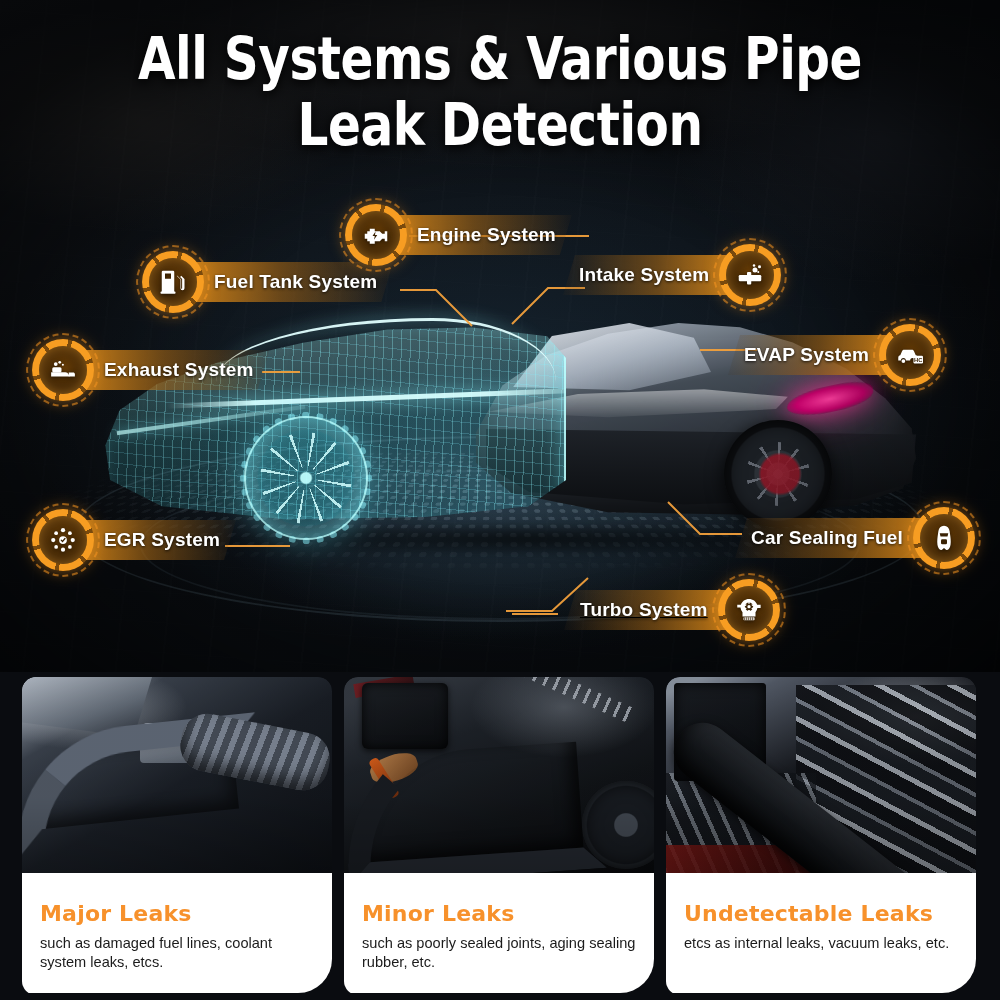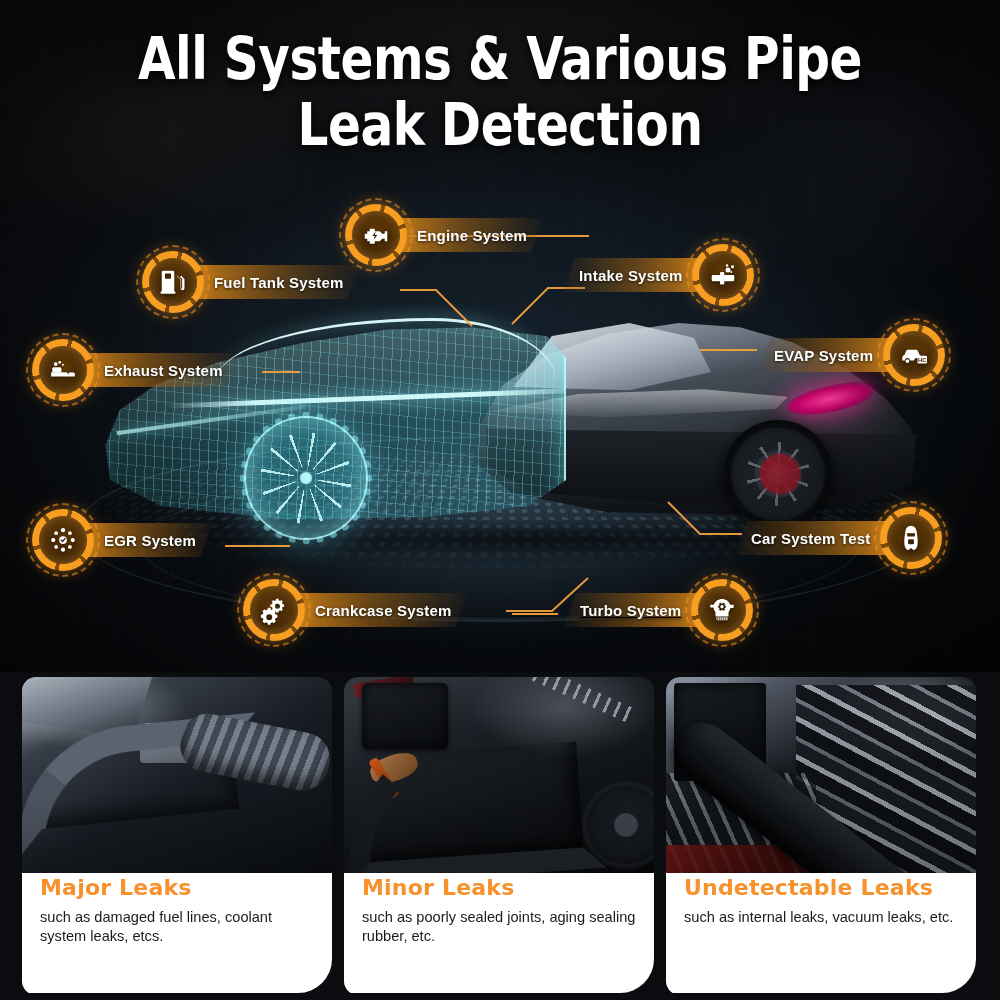--- a/index.html
+++ b/index.html
@@ -206,23 +206,23 @@
   }
   .ring::after{
     content:""; position:absolute; inset:7px; border-radius:50%;
     background:radial-gradient(circle at 50% 45%, #6b3f07 0%, #3a2205 55%, #1a1206 100%);
     box-shadow:inset 0 0 14px rgba(255,170,50,.55);
   }
   .ring svg { position:relative; z-index:2; width:30px; height:30px; fill:#fff;
     filter:drop-shadow(0 1px 2px rgba(0,0,0,.6)); }
 
   .plate {
-    position:relative; height:34px; display:flex; align-items:center;
+    position:relative; height:40px; display:flex; align-items:center;
     padding:0 16px 0 26px; margin-left:-16px;
-    color:#fff; font-size:15px; font-weight:700; letter-spacing:.2px;
+    color:#fff; font-size:19px; font-weight:700; letter-spacing:.2px;
     white-space:nowrap; z-index:2;
     background:linear-gradient(90deg, rgba(215,135,25,.92) 0%, rgba(160,100,22,.62) 45%, rgba(60,45,30,.12) 100%);
     clip-path:polygon(0 0, 100% 0, calc(100% - 12px) 100%, 0 100%);
     text-shadow:0 1px 3px rgba(0,0,0,.8);
   }
   .badge.right .plate {
     padding:0 26px 0 16px; margin-left:0; margin-right:-16px;
     background:linear-gradient(270deg, rgba(215,135,25,.92) 0%, rgba(160,100,22,.62) 45%, rgba(60,45,30,.12) 100%);
     clip-path:polygon(12px 0, 100% 0, 100% 100%, 0 100%);
     justify-content:flex-end;
@@ -312,21 +312,21 @@
     box-shadow:inset 0 -10px 16px rgba(0,0,0,.75), 0 2px 10px rgba(0,0,0,.6);}
   .ph3 .red { position:absolute; left:0; top:168px; width:150px; height:32px;
     background:linear-gradient(90deg,#8a1a16,#3a0806); opacity:.85; }
 
   .photo-shade { position:absolute; inset:0;
     background:linear-gradient(180deg, rgba(0,0,0,.15) 0 60%, rgba(0,0,0,.35) 100%); }
 
   .cardtext {
     position:absolute; left:0; top:196px; width:310px; height:120px;
     background:#fff; border-radius:0 0 34px 6px;
-    padding:2px 16px 0 18px;
+    padding:28px 16px 0 18px;
   }
   .cardtitle { color:#f7912b; font-size:22px; font-weight:700; letter-spacing:.2px;
     font-family:"DejaVu Sans","Liberation Sans",sans-serif; }
   .carddesc { color:#1b1b1b; font-size:14.6px; line-height:19px; margin-top:8px; }
 </style>
 </head>
 <body>
 
 <div id="stage">
 
@@ -402,21 +402,21 @@
             <rect x="9.6" y="9.6" width="3.4" height="10" rx=".8"></rect>
             <circle cx="16" cy="8" r="2"></circle>
             <circle cx="19.6" cy="5.4" r="1.2"></circle>
             <circle cx="15.2" cy="4.4" r="1"></circle>
             <circle cx="18.6" cy="9.6" r=".8"></circle>
           </svg>
       </div>
       <div class="plate">Intake System</div>
     </div>
 
-    <div class="badge right" style="left:758px; top:323px;">
+    <div class="badge right" style="left:728px; top:323px;">
       <div class="ring">
         <svg viewBox="0 0 24 24">
             <path d="M2.6 14.4c0-1.4.7-2 1.6-2.2l1.5-3.4c.3-.7.9-1 1.6-1h6.2c.7 0 1.3.3 1.6 1l1.5 3.4c.9.2 1.6.8 1.6 2.2v2.1h-2.1a2 2 0 00-4 0H8.7a2 2 0 00-4 0H2.6z"></path>
             <circle cx="6.7" cy="16.8" r="1.5"></circle>
             <circle cx="16.6" cy="16.8" r="1.5"></circle>
             <rect x="14.8" y="12.6" width="7.6" height="6.2" rx="1" fill="#fff"></rect>
             <text x="18.6" y="17.3" font-size="4.6" font-weight="bold" text-anchor="middle" fill="#3a2205" font-family="Liberation Sans, sans-serif">HC</text>
           </svg>
       </div>
       <div class="plate">EVAP System</div>
@@ -455,32 +455,23 @@
     </div>
 
     <div class="badge right" style="left:735px; top:506px;">
       <div class="ring">
         <svg viewBox="0 0 24 24">
             <path d="M12 2.2c2.6 0 4.1 1.8 4.5 4.4l.6 4.1c.2 1.5.3 3 .3 4.4 0 3.2-.9 4.9-1.8 5.9-.6.7-1.4.8-2 .3l-1.6-1.2-1.6 1.2c-.6.5-1.4.4-2-.3-.9-1-1.8-2.7-1.8-5.9 0-1.4.1-2.9.3-4.4l.6-4.1C7.9 4 9.4 2.2 12 2.2z"></path>
             <path d="M8.6 8.2h6.8l-.6 2.6H9.2z" fill="#3a2205"></path>
             <rect x="9.6" y="13" width="4.8" height="4" rx="1" fill="#3a2205"></rect>
           </svg>
       </div>
-      <div class="plate">Car System Test</div>
-    </div>
-
-    <div class="badge" style="left:243px; top:578px;">
-      <div class="ring">
-        <svg viewBox="0 0 24 24">
-          <path d="M15.8 4.2l1.1.5.9-.7 1.3 1.3-.7.9.5 1.1 1.2.2v1.9l-1.2.2-.5 1.1.7.9-1.3 1.3-.9-.7-1.1.5-.2 1.2h-1.9l-.2-1.2-1.1-.5-.9.7-1.3-1.3.7-.9-.5-1.1L9 9.4V7.5l1.4-.2.5-1.1-.7-.9L11.5 4l.9.7 1.1-.5.2-1.2h1.9zM14.8 6.9a2 2 0 100 4 2 2 0 000-4z"></path>
-          <path d="M9.4 11.6l1.4.6 1.1-.8 1.6 1.6-.8 1.1.6 1.4 1.4.3v2.3l-1.4.3-.6 1.4.8 1.1-1.6 1.6-1.1-.8-1.4.6-.3 1.4H7.1l-.3-1.4-1.4-.6-1.1.8-1.6-1.6.8-1.1-.6-1.4-1.4-.3v-2.3l1.4-.3.6-1.4-.8-1.1 1.6-1.6 1.1.8 1.4-.6.3-1.4h2.3zM8.2 15.4a2.4 2.4 0 100 4.8 2.4 2.4 0 000-4.8z"></path>
-        </svg>
-      </div>
-      <div class="plate">Crankcase System</div>
-    </div>
+      <div class="plate">Car Sealing Fuel</div>
+    </div>
+
 
     <div class="badge right" style="left:564px; top:578px;text-decoration:underline;">
       <div class="ring">
         <svg viewBox="0 0 24 24">
           <path d="M12 3.2c3.1 0 5.6 1.9 6.5 4.6h2.8v2.6h-2.6a6.8 6.8 0 01-1.5 3.4v3.4H6.8v-3.4A6.7 6.7 0 015.2 10H2.6V7.8h2.9C6.4 5.1 8.9 3.2 12 3.2z"></path>
           <circle cx="12" cy="9.4" r="3.3" fill="#3a2205"></circle>
           <circle cx="12" cy="9.4" r="1.3"></circle>
           <path d="M12 5.1l.9 1.6h-1.8zM15.7 7.3l-.7 1.7-1.3-1.3zM15.7 11.5l-2-.4 1.3-1.3zM12 13.7l-.9-1.6h1.8zM8.3 11.5l.7-1.7 1.3 1.3zM8.3 7.3l2 .4-1.3 1.3z"></path>
           <rect x="7.6" y="17.8" width="8.8" height="2.4" rx=".5"></rect>
           <path d="M8.6 17.8v2.4M10.2 17.8v2.4M11.8 17.8v2.4M13.4 17.8v2.4M15 17.8v2.4" stroke="#3a2205" stroke-width=".7"></path>
@@ -527,21 +518,21 @@
       <div class="photo ph3">
         <div class="chrome"></div>
         <div class="chrome2"></div>
         <div class="blkbox"></div>
         <div class="red"></div>
         <div class="hose"></div>
         <div class="photo-shade"></div>
       </div>
       <div class="cardtext">
         <div class="cardtitle">Undetectable Leaks</div>
-        <div class="carddesc">such as internal leaks, vacuum leaks, etc.</div>
+        <div class="carddesc">etcs as internal leaks, vacuum leaks, etc.</div>
       </div>
     </div>
   </div>
 
   <div class="title">
     <span>All Systems &amp; Various Pipe</span>
     <span class="l2">Leak Detection</span>
   </div>
 
 </div>

